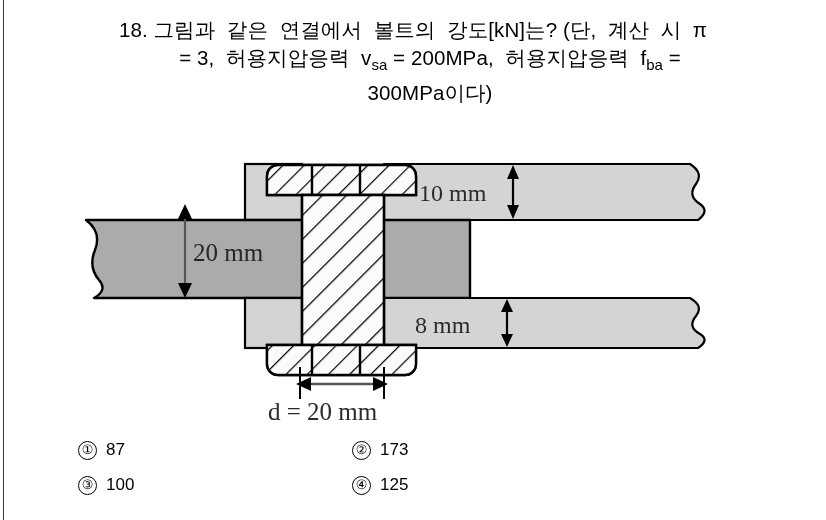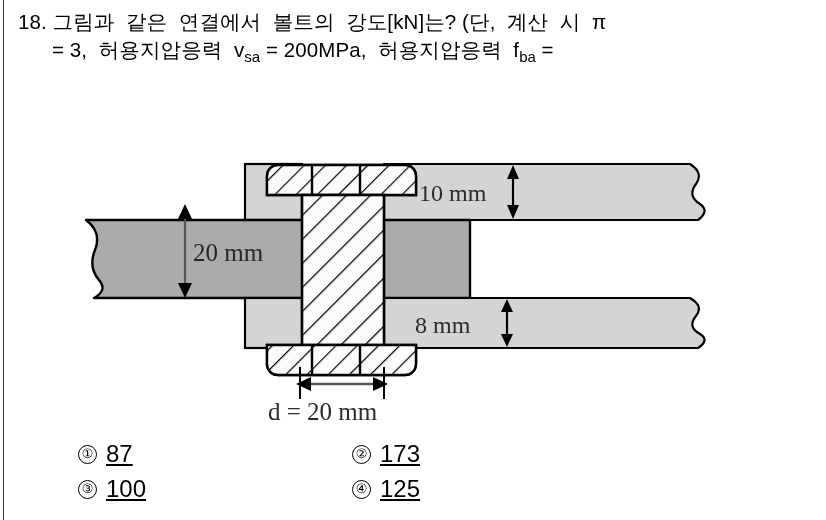--- a/index.html
+++ b/index.html
@@ -23,22 +23,23 @@
     top: 0;
     width: 1px;
     height: 520px;
     background: #3a3a3a;
   }
 
   
   #question {
     position: absolute;
     left: 18px;
-    top: 8px;
+    top: 16px;
     width: 790px;
+    text-align: center;
   }
   .q-line {
     font-size: 20.5px;
     line-height: 28px;
     white-space: pre;
     letter-spacing: 0.1px;
   }
   .q-line.l1 { margin-left: 0px; }
   .q-line.l2 { margin-left: 34px; }
   .q-line.l3 { margin-left: 34px; }
@@ -84,30 +85,31 @@
     justify-content: center;
     width: 19px;
     height: 19px;
     border: 1.3px solid #000;
     border-radius: 50%;
     font-size: 13px;
     line-height: 1;
     padding-bottom: 1px;
     box-sizing: border-box;
   }
-  .choice-label { font-size: 24px; text-decoration: underline; }
+  .choice-label { font-size: 17px; }
 </style>
 </head>
 <body>
 
 <div id="page-edge-rule"></div>
 
 <div id="question">
   <div class="q-line l1">18. 그림과  같은  연결에서  볼트의  강도[kN]는? (단,  계산  시  π</div>
   <div class="q-line l2"><span>= 3,  허용지압응력  v</span><span class="sub">sa</span><span> = 200MPa,  허용지압응력  f</span><span class="sub">ba</span><span> =</span></div>
+  <div class="q-line l3">300MPa이다)</div>
 </div>
 
 <div id="figure">
 <svg width="826" height="325" viewBox="0 0 826 325" xmlns="http://www.w3.org/2000/svg">
   <defs>
 
     <pattern id="hatch" width="17" height="17" patternTransform="rotate(45)" patternUnits="userSpaceOnUse">
       <rect width="17" height="17" fill="#fbfbfb"></rect>
       <line x1="0" y1="0" x2="0" y2="17" stroke="#000000" stroke-width="2.6"></line>
     </pattern>

